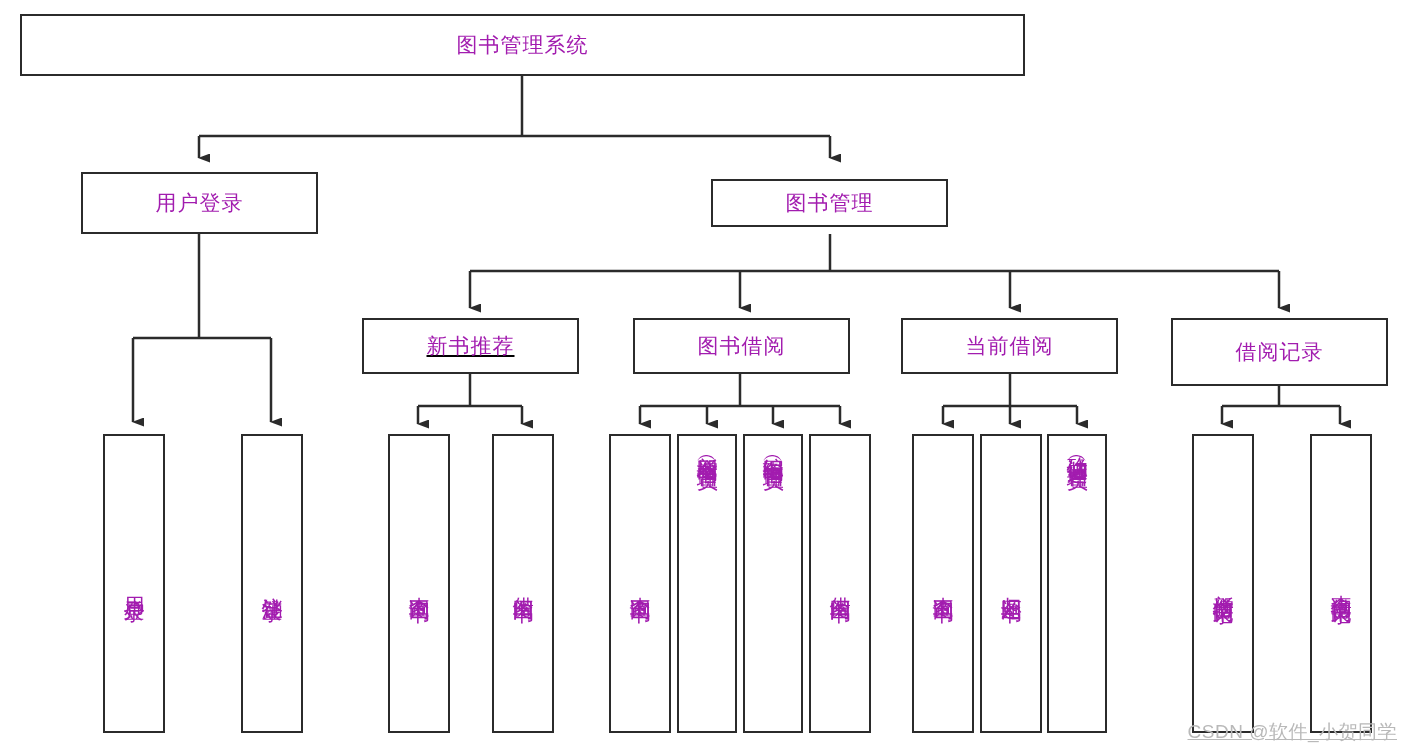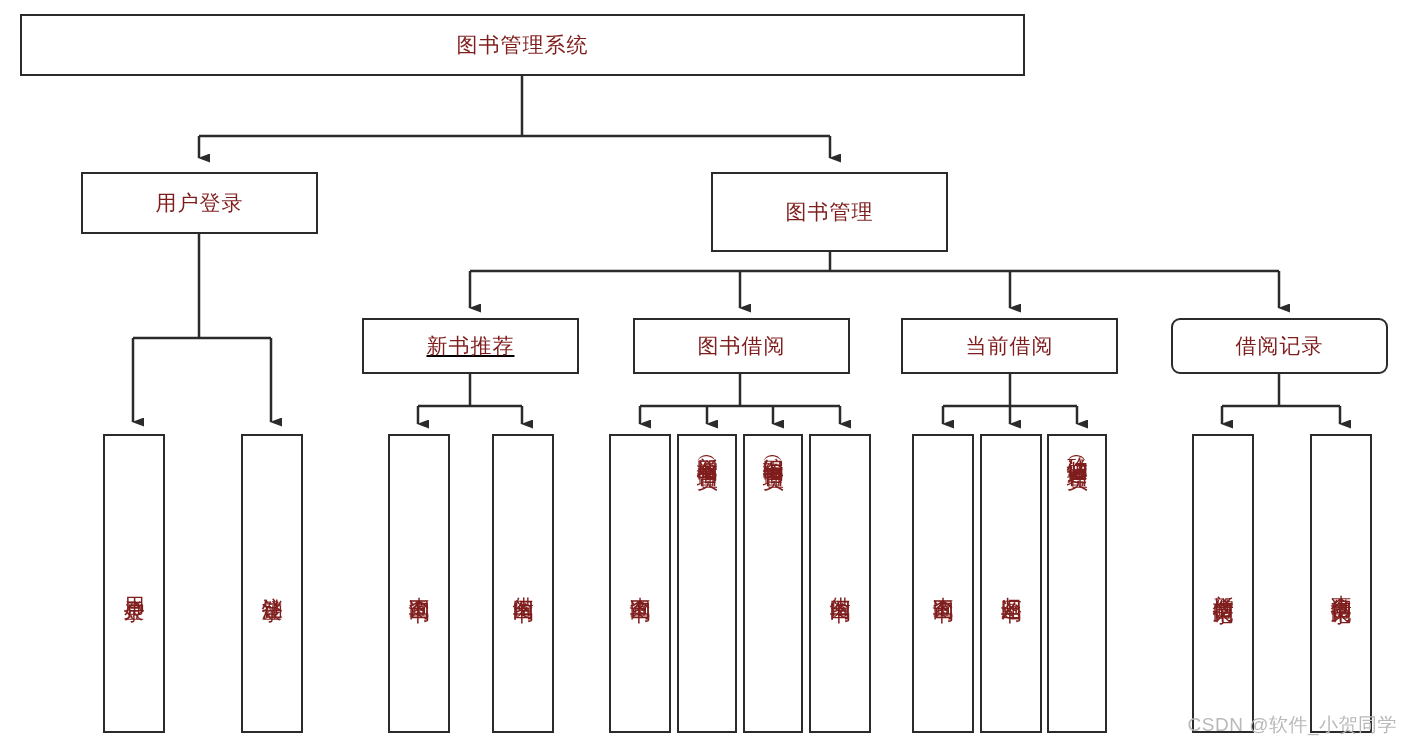--- a/index.html
+++ b/index.html
@@ -29,21 +29,21 @@
     position: absolute;
     box-sizing: border-box;
     background: #ffffff;
     border: 2px solid #2b2b2b;
     display: flex;
     align-items: center;
     justify-content: center;
     z-index: 2;
   }
   .node-label {
-    color: #7f1d1d;
+    color: #a21caf;
     font-size: 21px;
     line-height: 1.25;
     letter-spacing: 1px;
     white-space: nowrap;
     text-align: center;
   }
   .node.vertical {
     align-items: flex-start;
     justify-content: center;
     padding-top: 0;
@@ -58,26 +58,27 @@
   .node.v-center .node-label {
     margin-top: auto;
     margin-bottom: auto;
   }
   .node.v-top .node-label {
     margin-top: 4px;
   }
   #watermark {
     position: absolute;
     right: 8px;
-    bottom: 9px;
+    bottom: 2px;
     color: #b9b9b9;
     font-size: 19px;
     letter-spacing: 0.5px;
     z-index: 5;
     white-space: nowrap;
+    text-decoration: underline;
   }
 </style>
 </head>
 <body>
 
 <div id="diagram-root">
 
   <svg id="edge-layer" viewBox="0 0 1405 747" xmlns="http://www.w3.org/2000/svg">
     <defs>
       <marker id="arrow" markerWidth="10" markerHeight="12" refX="4.5" refY="11" orient="auto" markerUnits="userSpaceOnUse">
@@ -129,37 +130,37 @@
   </svg>
 
   <div class="node" style="left:20px; top:14px; width:1005px; height:62px;">
     <span class="node-label">图书管理系统</span>
   </div>
 
   <div class="node" style="left:81px; top:172px; width:237px; height:62px;">
     <span class="node-label">用户登录</span>
   </div>
 
-  <div class="node" style="left:711px; top:172px; width:237px; height:80px;">
+  <div class="node" style="left:711px; top:179px; width:237px; height:48px;">
     <span class="node-label">图书管理</span>
   </div>
 
   <div class="node" style="left:362px; top:318px; width:217px; height:56px;text-decoration:underline;">
     <span class="node-label">新书推荐</span>
   </div>
 
   <div class="node" style="left:901px; top:318px; width:217px; height:56px;">
     <span class="node-label">当前借阅</span>
   </div>
 
   <div class="node" style="left:633px; top:318px; width:217px; height:56px;">
     <span class="node-label">图书借阅</span>
   </div>
 
-  <div class="node" style="left:1171px; top:318px; width:217px; height:56px;border-radius:9px;">
+  <div class="node" style="left:1171px; top:318px; width:217px; height:68px;">
     <span class="node-label">借阅记录</span>
   </div>
 
   <div class="node vertical v-center" style="left:103px; top:434px; width:62px; height:299px;">
     <span class="node-label">用户登录</span>
   </div>
 
   <div class="node vertical v-center" style="left:241px; top:434px; width:62px; height:299px;">
     <span class="node-label">注销登录</span>
   </div>

